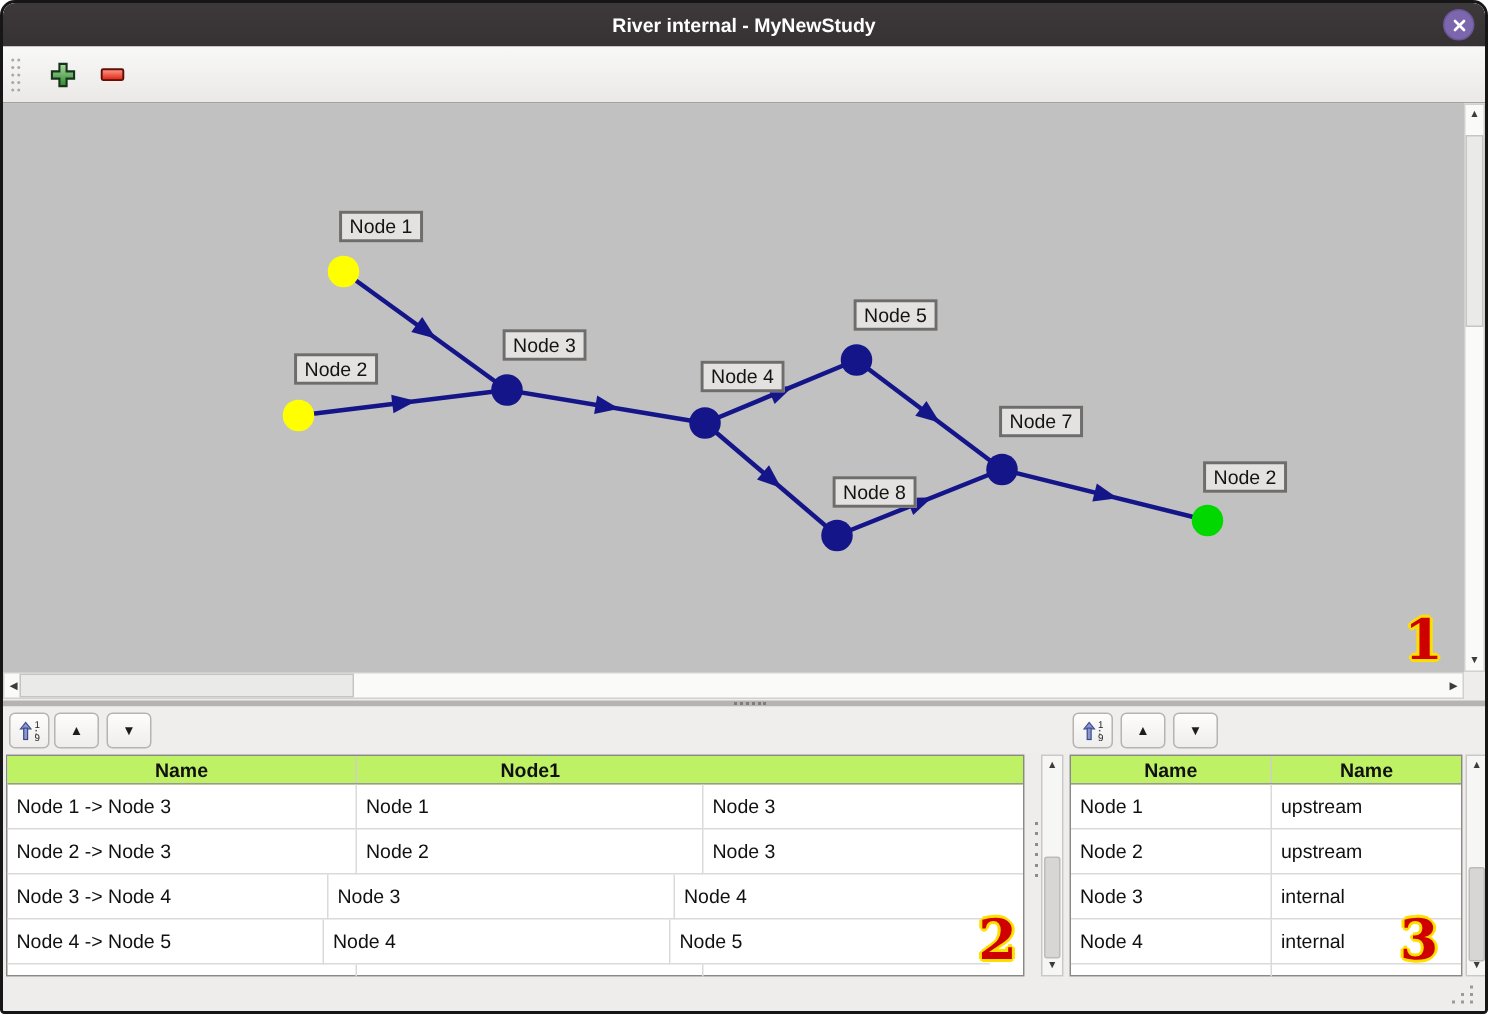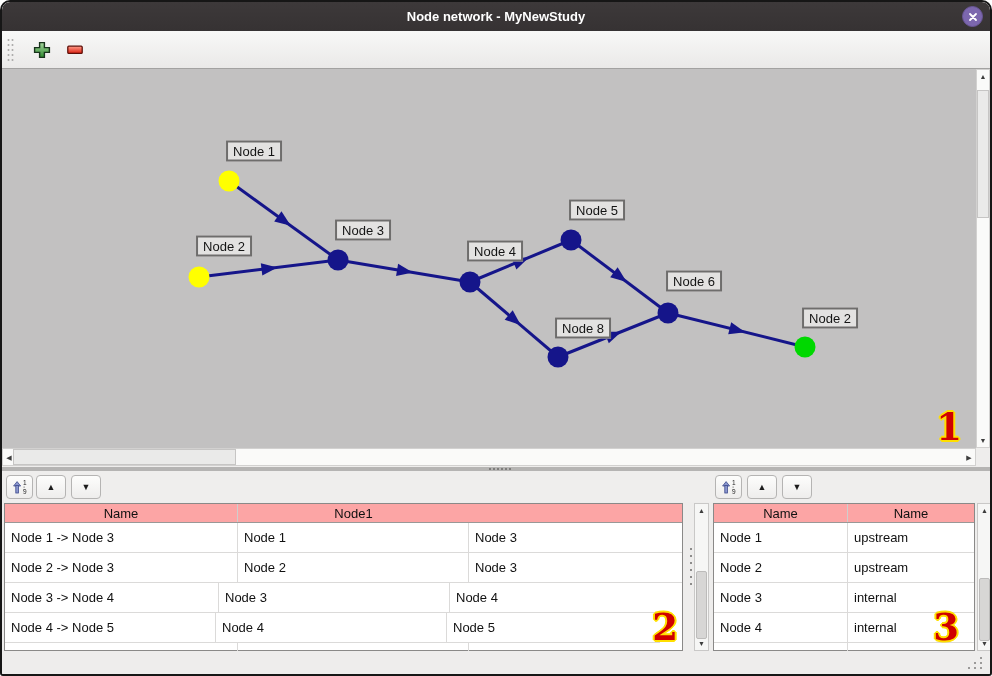--- a/index.html
+++ b/index.html
@@ -57,21 +57,21 @@
   .pane-row{position:absolute;left:0;top:469px;right:0;height:31px;background:#efeeed;}
   .pbtn{
     position:absolute;top:4px;height:24px;border:1px solid #b5b4b3;border-radius:4px;
     background:linear-gradient(#fdfdfc,#eeedec);
     display:flex;align-items:center;justify-content:center;cursor:pointer;padding:0;
     font-size:9px;color:#1c1c1c;
   }
   
   .tables{position:absolute;left:2px;top:500px;right:2px;height:150px;}
   .dtable{position:absolute;top:1px;height:148px;background:#ffffff;border:1px solid #8a8988;}
-  .thead{display:flex;height:19px;background:#fca5a5;border-bottom:1px solid #999897;}
+  .thead{display:flex;height:19px;background:#bef264;border-bottom:1px solid #999897;font-weight:bold;}
   .th{display:flex;align-items:center;justify-content:center;font-size:13px;color:#111;border-right:1px solid #cfcecd;height:100%;}
   .th:last-child{border-right:none;}
   .trow{display:flex;height:30px;}
   .td{display:flex;align-items:center;font-size:13px;color:#111;padding-left:6px;
       border-right:1px solid #dbdad9;border-bottom:1px solid #dbdad9;height:100%;overflow:hidden;white-space:nowrap;}
   .td:last-child{border-right:none;}
   .trow-partial{height:8px;display:flex;}
   .trow-partial .td{border-bottom:none;}
   .tscroll{position:absolute;top:1px;width:15px;height:148px;background:#f6f6f5;border:1px solid #c9c8c7;}
   .tscroll .sb-arrow{left:0;right:0;height:13px;font-size:7px;}
@@ -89,21 +89,21 @@
                 -1px -1px #ffdf00,1px 1px #ffdf00,-1px 1px #ffdf00,1px -1px #ffdf00;
     pointer-events:none;line-height:1;
   }
 </style>
 </head>
 <body>
 
 <div class="window">
 
   <div class="titlebar">
-    <div class="title">Node network - MyNewStudy</div>
+    <div class="title">River internal - MyNewStudy</div>
     <div class="close-btn">
       <svg width="10" height="10" viewBox="0 0 10 10">
         <path d="M2 2 L8 8 M8 2 L2 8" stroke="#ffffff" stroke-width="1.8" stroke-linecap="round" fill="none"></path>
       </svg>
     </div>
   </div>
 
   <div class="main-toolbar">
     <svg class="tb-handle" width="9" height="26" viewBox="0 0 9 26">
       <g fill="#a9a8a7">
@@ -170,21 +170,21 @@
           <circle cx="556" cy="288" r="10.5" fill="#15158a"></circle>
           <circle cx="666" cy="244" r="10.5" fill="#15158a"></circle>
           <circle cx="803" cy="278" r="10.5" fill="#00d800"></circle>
         </svg>
         <div class="node-label" style="left: 252px; top: 82px;">Node 1</div>
         <div class="node-label" style="left: 222px; top: 177px;">Node 2</div>
         <div class="node-label" style="left: 361px; top: 161px;">Node 3</div>
         <div class="node-label" style="left: 493px; top: 182px;">Node 4</div>
         <div class="node-label" style="left: 595px; top: 141px;">Node 5</div>
         <div class="node-label" style="left: 581px; top: 259px;">Node 8</div>
-        <div class="node-label" style="left: 692px; top: 212px;">Node 6</div>
+        <div class="node-label" style="left: 692px; top: 212px;">Node 7</div>
         <div class="node-label" style="left: 828px; top: 249px;">Node 2</div>
       </div>
     <div class="vscroll">
       <div class="sb-arrow" style="top:0;">▲</div>
       <div class="sb-thumb" style="top:20px;height:128px;"></div>
       <div class="sb-arrow" style="bottom:0;">▼</div>
     </div>
   </div>
   <div class="hscroll">
     <div class="sb-arrow" style="left:0;">◀</div>

